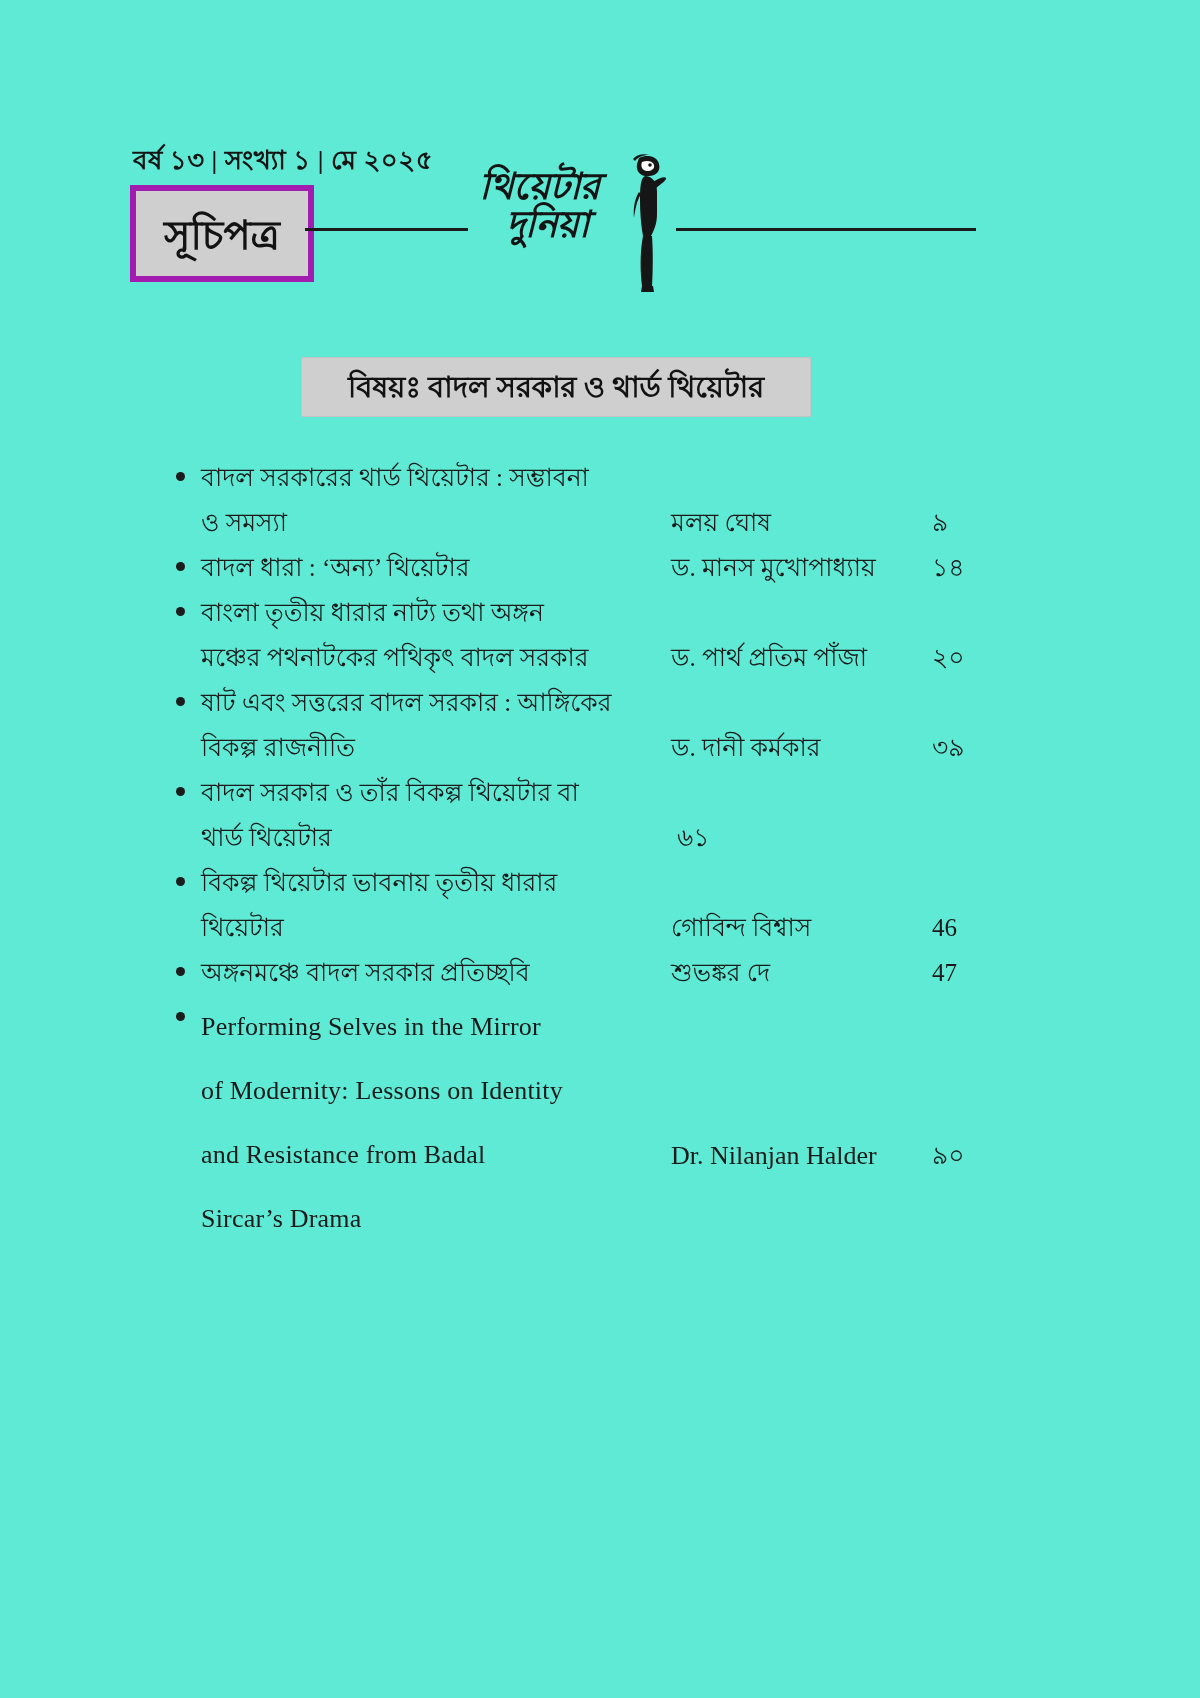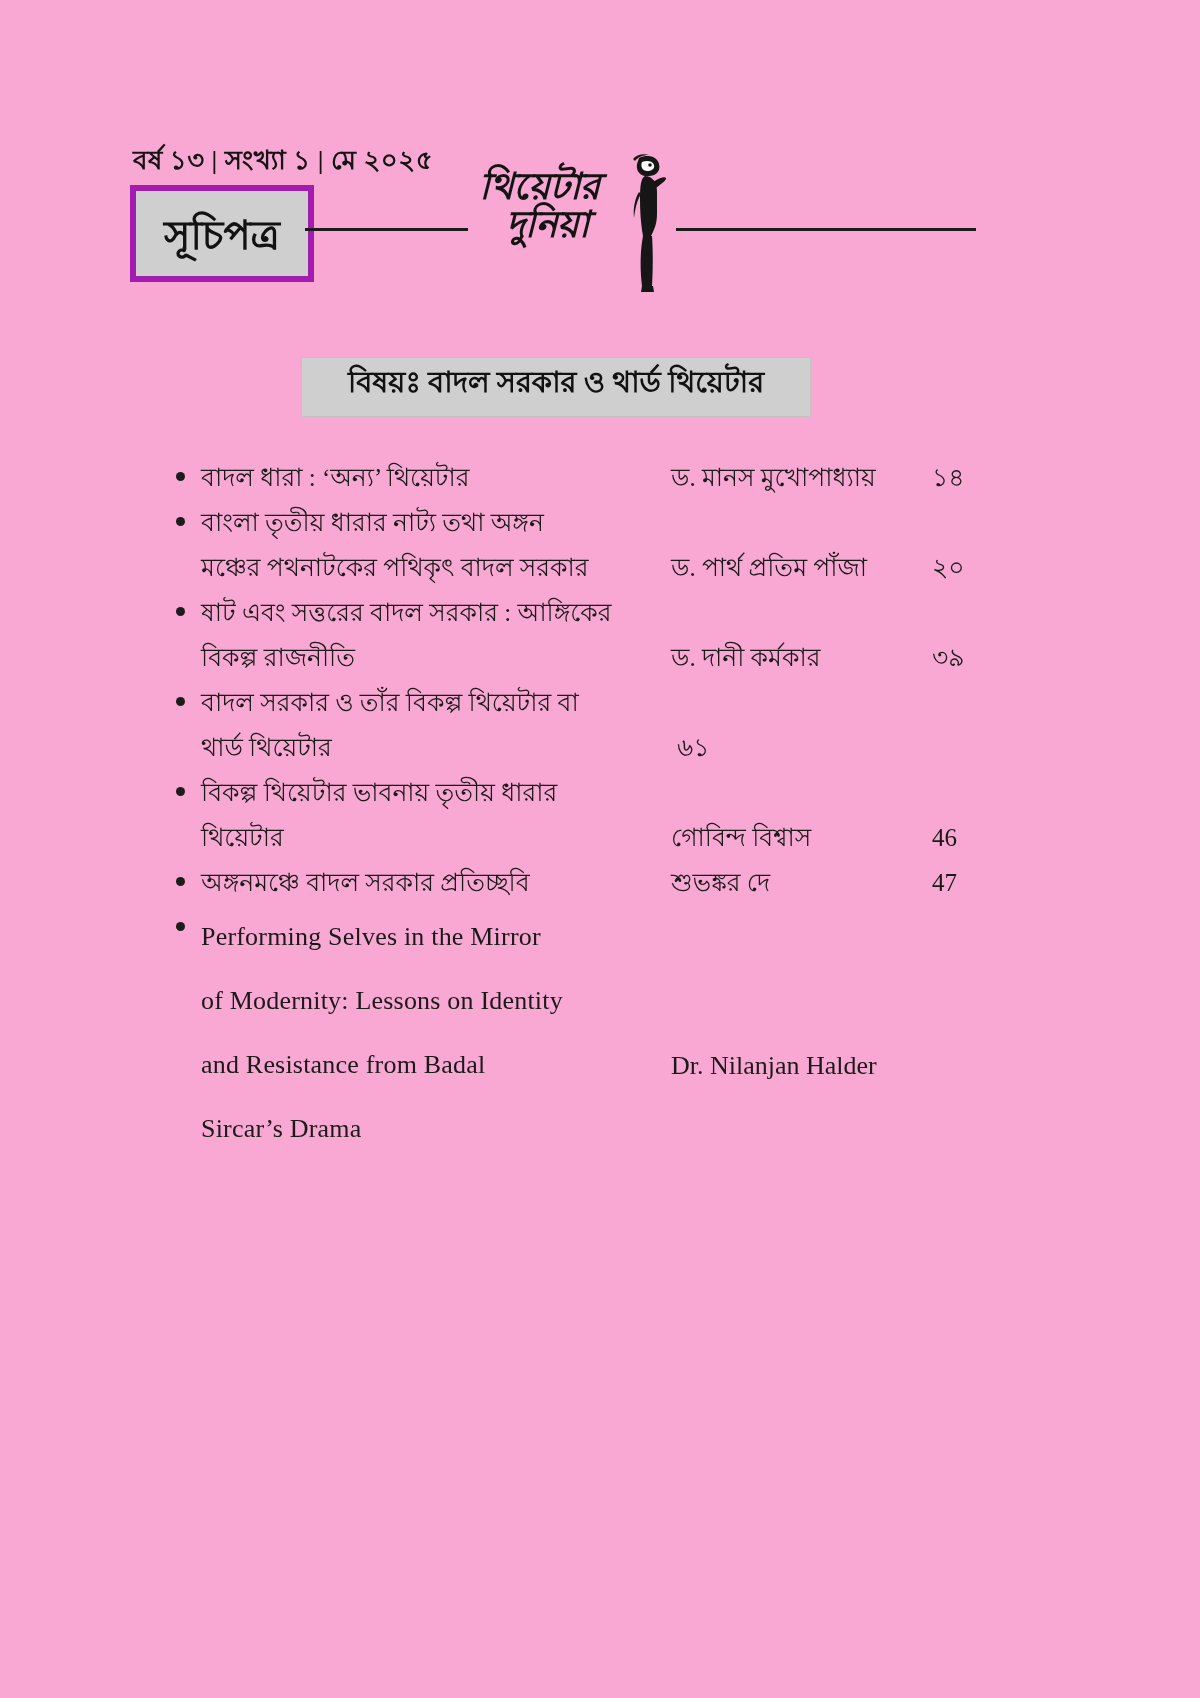--- a/index.html
+++ b/index.html
@@ -12,21 +12,21 @@
     height: 1698px;
     font-family: "Liberation Serif", "DejaVu Serif", serif;
     color: #1c1c1c;
     position: relative;
     overflow: hidden;
   }
 
   .page {
     position: absolute;
     inset: 0;
-    background: #f9a8d4;
+    background: #5eead4;
   }
 
   
   .masthead {
     position: absolute;
     left: 0; right: 0;
     top: 140px;
     height: 175px;
   }
 
@@ -110,20 +110,21 @@
   
   .section-banner {
     position: absolute;
     left: 301px;
     top: 357px;
     width: 508px;
     height: 58px;
     background: #cfcfcf;
     border: 1px solid #c2c2c2;
     display: flex;
+    align-items: center;
     justify-content: center;
   }
   .section-banner span {
     font-size: 29px;
     font-weight: 700;
     color: #121212;
     white-space: nowrap;
     transform: translateY(1px);
   }
 
@@ -230,20 +231,29 @@
       </div>
     </div>
   </div>
 
   <div class="section-banner">
     <span>বিষয়ঃ বাদল সরকার ও থার্ড থিয়েটার</span>
   </div>
 
   <div class="toc">
 
+    <div class="toc-entry">
+      <div class="bullet-cell">
+        <span class="bullet"></span>
+      </div>
+      <div class="title-cell">বাদল সরকারের থার্ড থিয়েটার : সম্ভাবনা
+ও সমস্যা</div>
+      <div class="author-cell align-last-2">মলয় ঘোষ</div>
+      <div class="page-cell align-last-2">৯</div>
+    </div>
 
     <div class="toc-entry">
       <div class="bullet-cell">
         <span class="bullet"></span>
       </div>
       <div class="title-cell">বাদল ধারা : ‘অন্য’ থিয়েটার</div>
       <div class="author-cell align-last-1">ড. মানস মুখোপাধ্যায়</div>
       <div class="page-cell align-last-1">১৪</div>
     </div>
 
@@ -298,16 +308,17 @@
 
     <div class="toc-entry">
       <div class="bullet-cell">
         <span class="bullet"></span>
       </div>
       <div class="title-cell latin">Performing Selves in the Mirror
 of Modernity: Lessons on Identity
 and Resistance from Badal
 Sircar’s Drama</div>
       <div class="author-cell latin align-last-4-en">Dr. Nilanjan Halder</div>
+      <div class="page-cell align-last-4-en">৯০</div>
     </div>
 
   </div>
 </div>
 
 </body></html>

